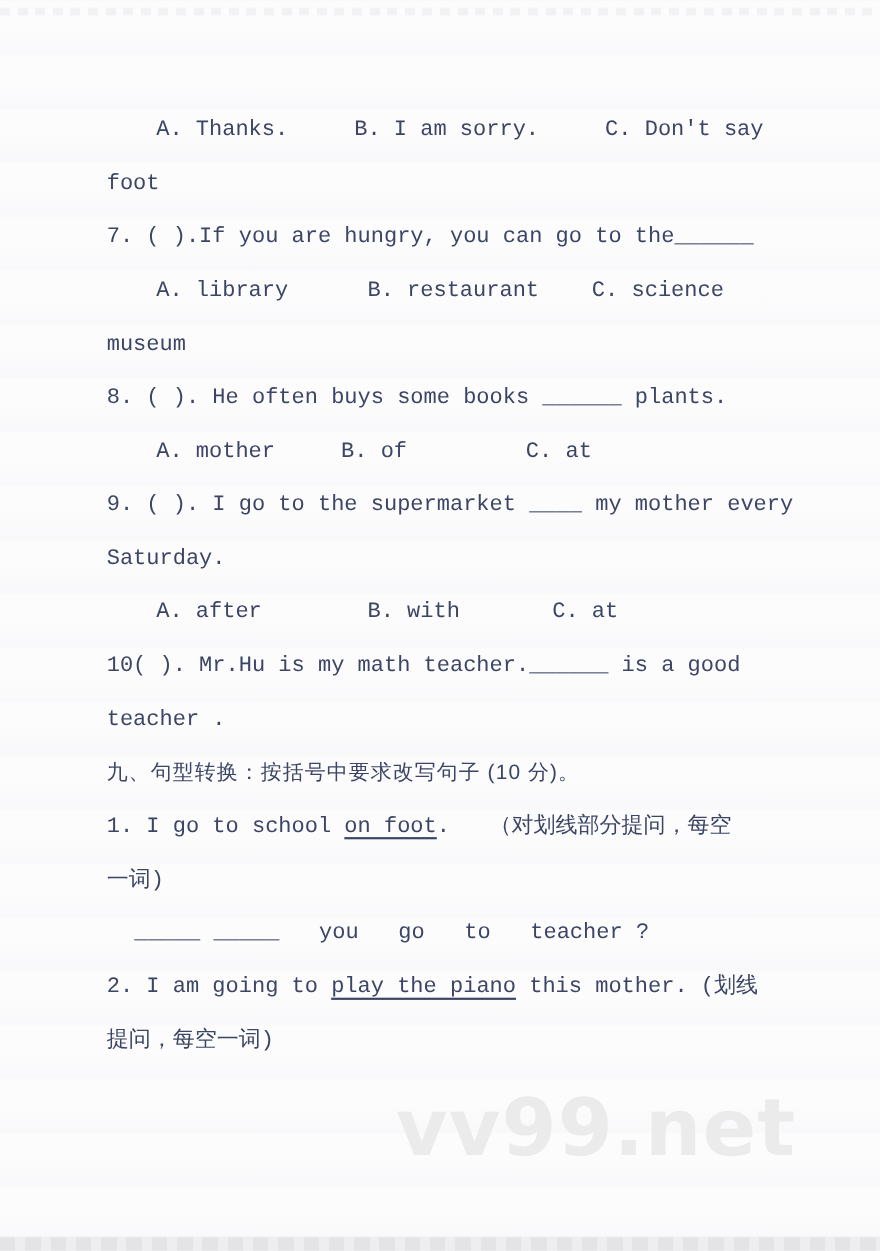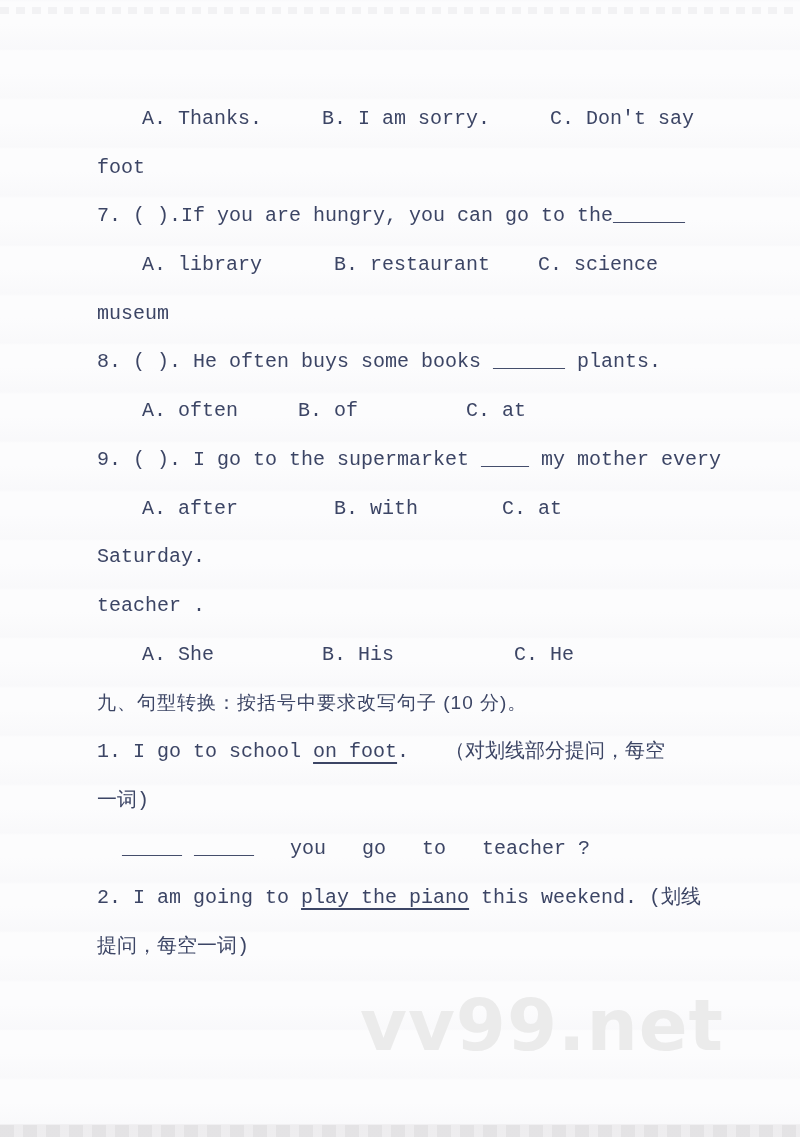--- a/index.html
+++ b/index.html
@@ -66,27 +66,27 @@
 <div class="page">
   <div class="top-edge"></div>
   <div class="watermark">vv99.net</div>
   <div class="content" id="doc-lines">
       <div class="line ind-opt"><span>A. Thanks.     B. I am sorry.     C. Don't say</span></div>
       <div class="line"><span>foot</span></div>
       <div class="line"><span>7. ( ).If you are hungry, you can go to the______</span></div>
       <div class="line ind-opt"><span>A. library      B. restaurant    C. science</span></div>
       <div class="line"><span>museum</span></div>
       <div class="line"><span>8. ( ). He often buys some books ______ plants.</span></div>
-      <div class="line ind-opt"><span>A. often     B. of         C. at</span></div>
+      <div class="line ind-opt"><span>A. mother     B. of         C. at</span></div>
       <div class="line"><span>9. ( ). I go to the supermarket ____ my mother every</span></div>
+      <div class="line"><span>Saturday.</span></div>
       <div class="line ind-opt"><span>A. after        B. with       C. at</span></div>
-      <div class="line"><span>Saturday.</span></div>
+      <div class="line"><span>10( ). Mr.Hu is my math teacher.______ is a good</span></div>
       <div class="line"><span>teacher .</span></div>
-      <div class="line ind-opt"><span>A. She         B. His          C. He</span></div>
       <div class="line cjk"><span>九、句型转换：按括号中要求改写句子 (10 分)。</span></div>
       <div class="line"><span>1. I go to school </span><span class="u">on foot</span><span>.   （对划线部分提问，每空</span></div>
       <div class="line"><span>一词)</span></div>
       <div class="line ind-ans"><span>_____ _____   you   go   to   teacher ?</span></div>
-      <div class="line"><span>2. I am going to </span><span class="u">play the piano</span><span> this weekend. (划线</span></div>
+      <div class="line"><span>2. I am going to </span><span class="u">play the piano</span><span> this mother. (划线</span></div>
       <div class="line"><span>提问，每空一词)</span></div>
     </div>
   <div class="bottom-edge"></div>
 </div>
 
 </body></html>

